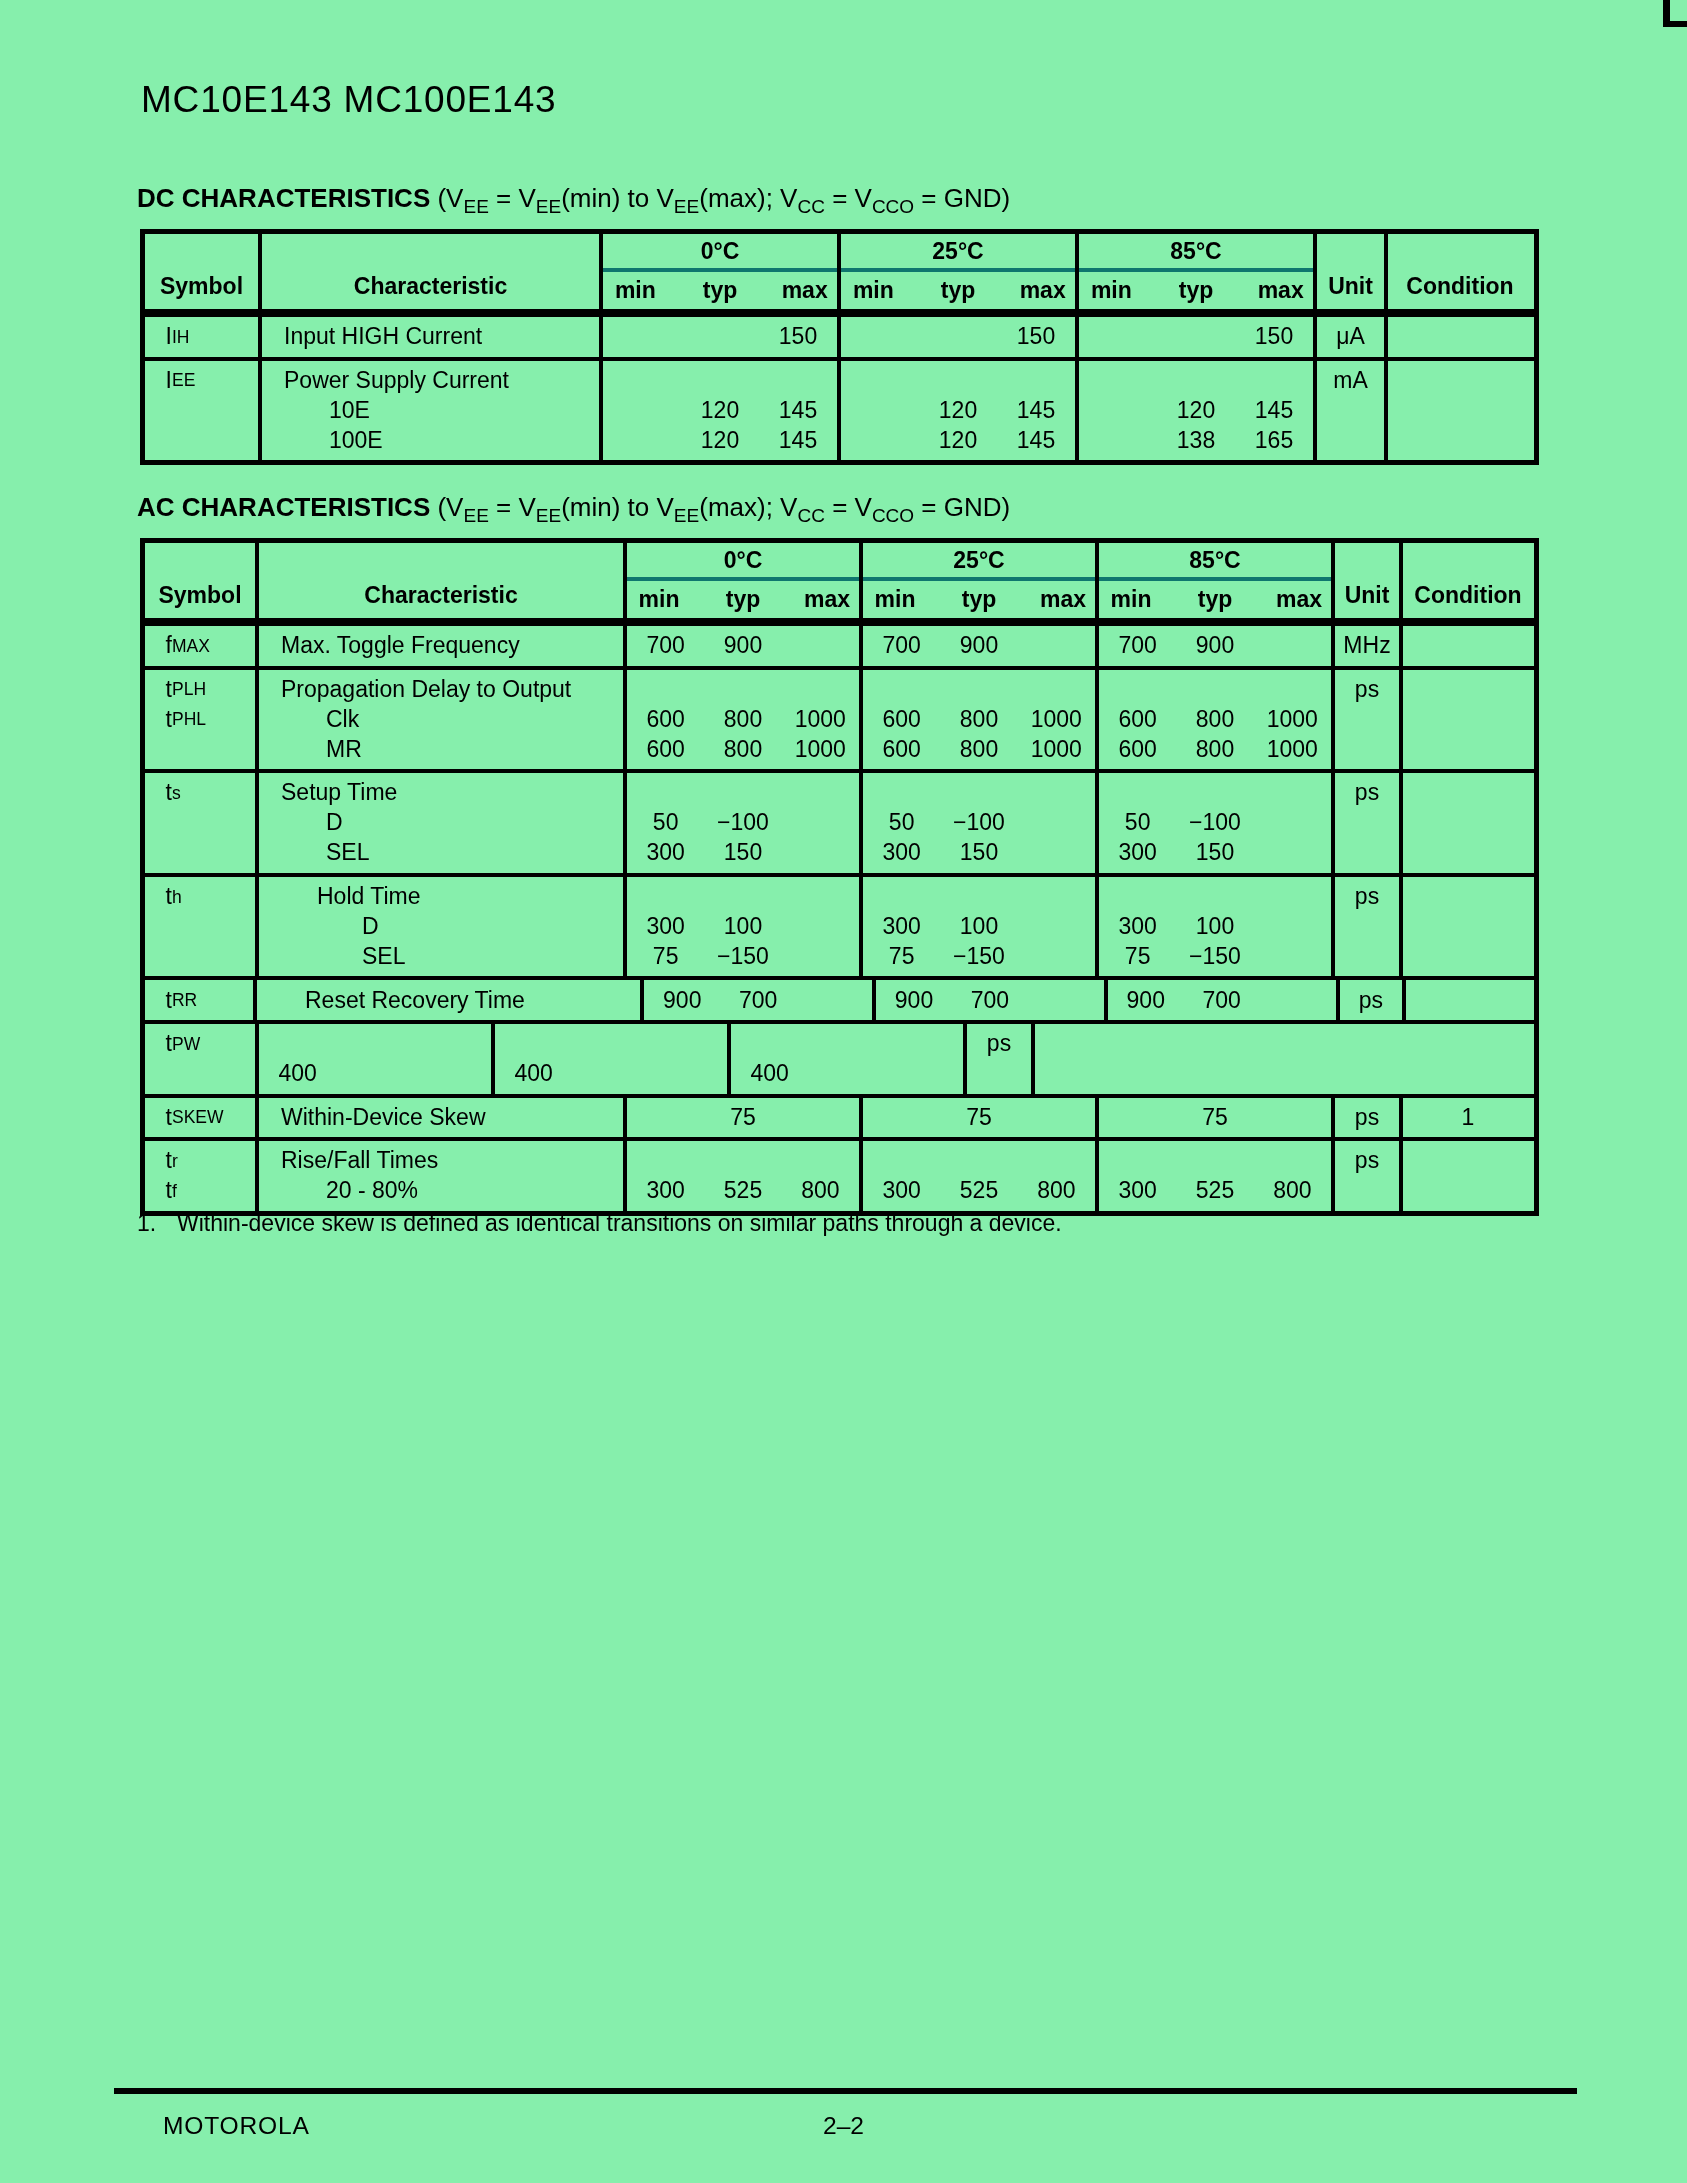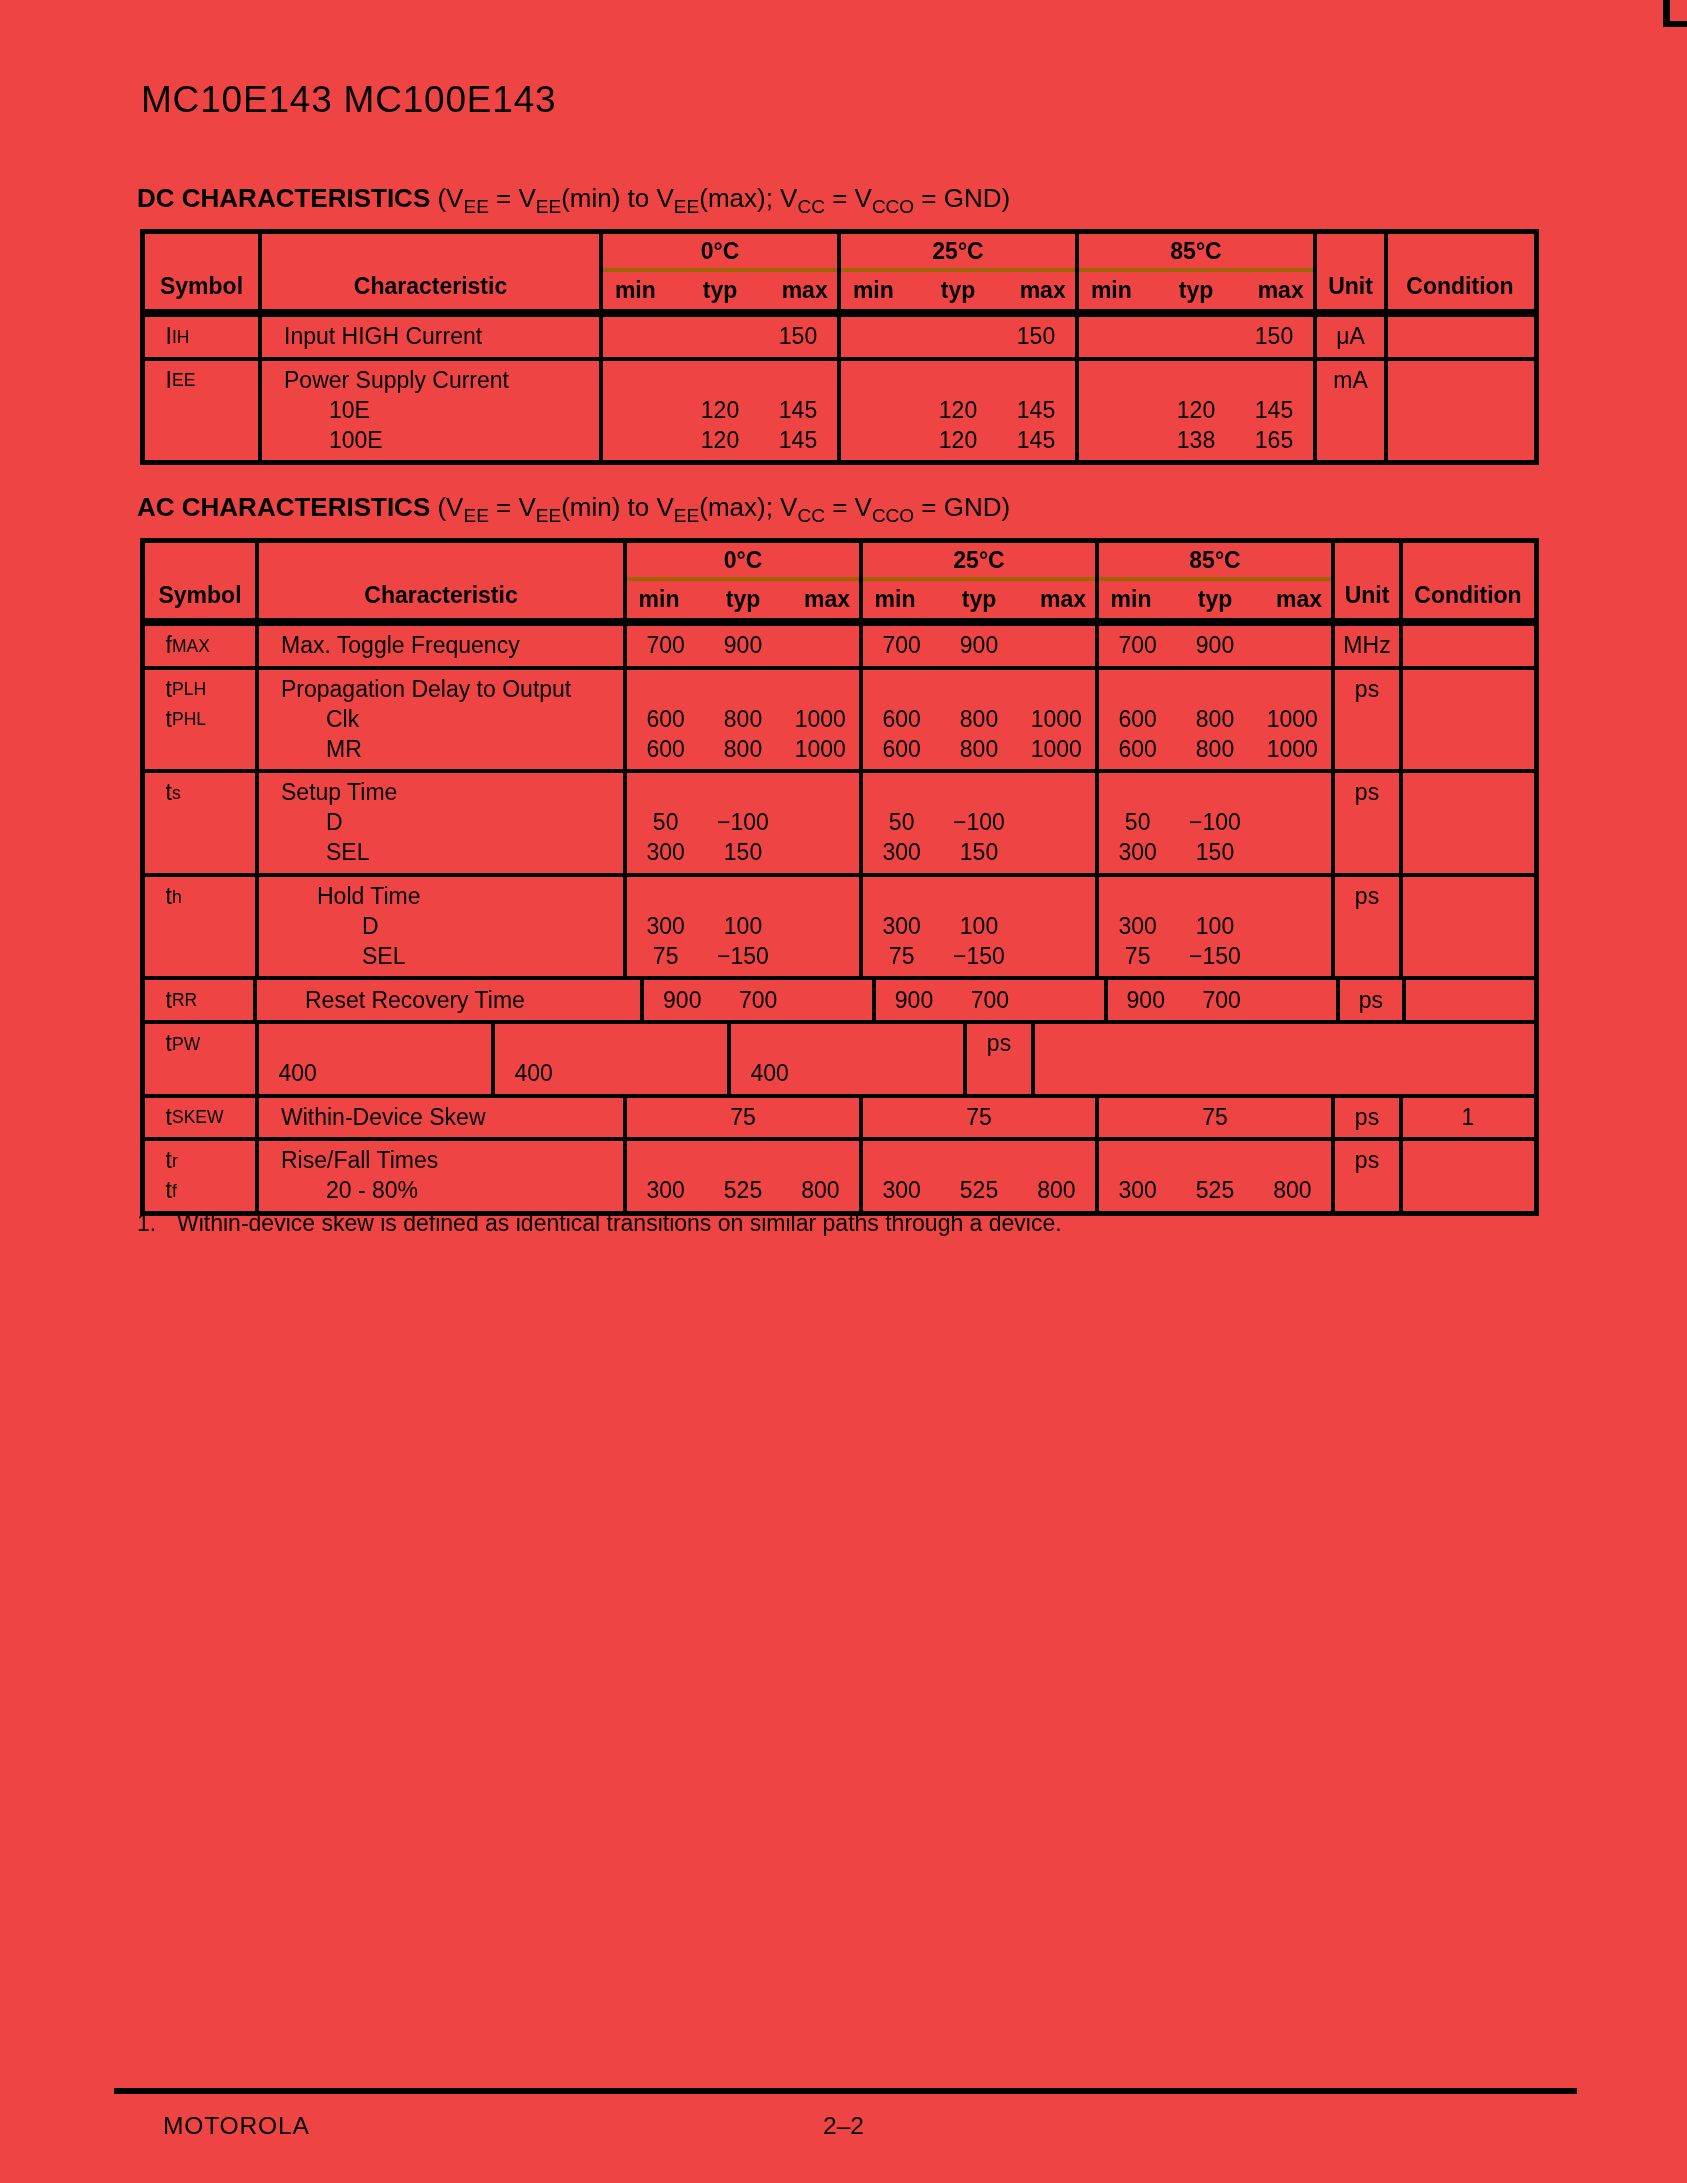--- a/index.html
+++ b/index.html
@@ -1,19 +1,19 @@
 <!DOCTYPE html>
 <html style="font-size:12.7px"><head>
 <meta charset="utf-8">
 <style>
   html,body{margin:0;padding:0;background:#e8e8e8;}
   .page{
     position:relative;
     width:1687px;height:2183px;
-    background:#ef4444;
+    background:#86efac;
     font-family:"Liberation Sans","DejaVu Sans",sans-serif;
     color:#000;
     overflow:hidden;
   }
   
   .corner-v{position:absolute;top:0;right:17.5px;width:6.4px;height:25.4px;background:#000;}
   .corner-h{position:absolute;top:20.6px;right:0;width:24px;height:6.4px;background:#000;}
 
   .title{
     position:absolute;left:141px;top:79px;
@@ -42,21 +42,21 @@
     display:flex;align-items:flex-end;justify-content:center;
     font-weight:bold;height:75px;padding-bottom:9.5px;
   }
   .thead .hcell.last{border-right:none;}
   .thead .tempgroup{
     box-sizing:border-box;border-right:4px solid #000;
     display:flex;flex-direction:column;height:75px;padding:0;
   }
   .temp-label{
     height:38px;display:flex;align-items:center;justify-content:center;
-    font-weight:bold;border-bottom:4px solid #a16207;box-sizing:border-box;
+    font-weight:bold;border-bottom:4px solid #0f766e;box-sizing:border-box;
   }
   .subrow{flex:1;display:flex;gap:20px;}
   .subrow span{flex:1 1 0;display:flex;align-items:center;justify-content:center;font-weight:bold;}
 
   .row{display:flex;border-top:4px solid #000;}
   .row:first-of-type{border-top:none;}
   .cell{
     box-sizing:border-box;border-right:4px solid #000;
     padding-top:4.8px;padding-bottom:4.8px;
   }

